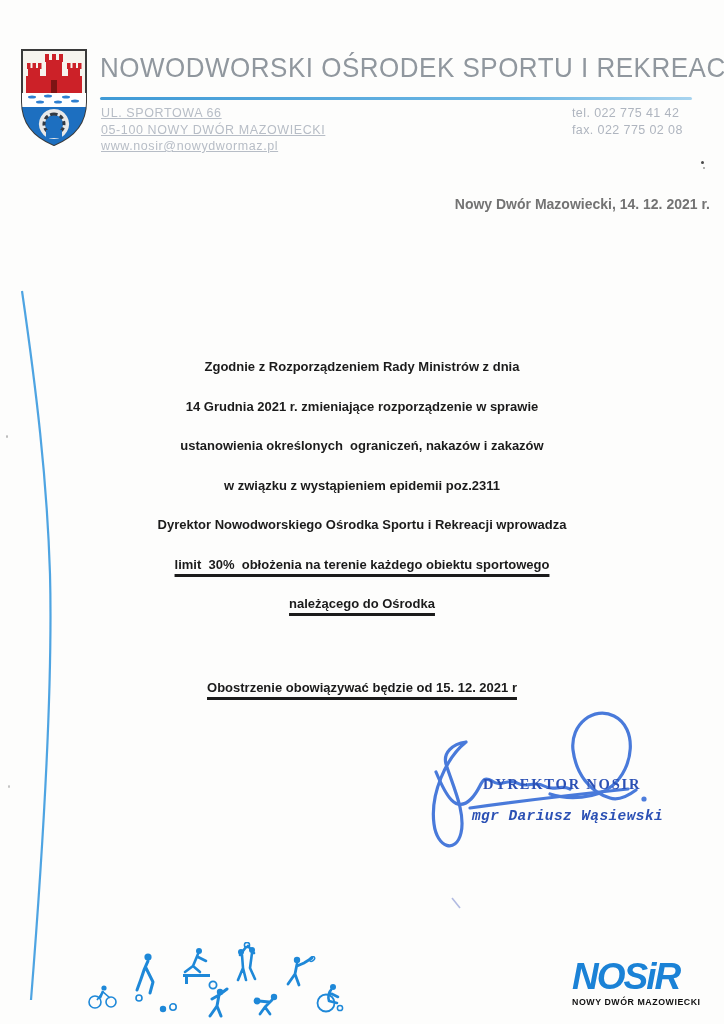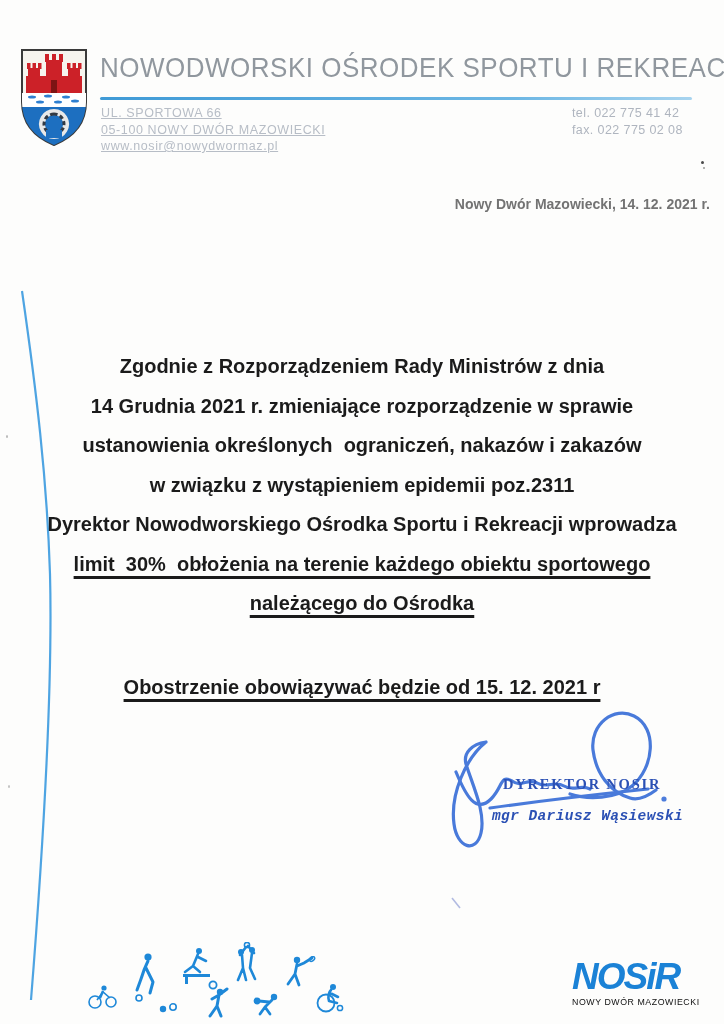--- a/index.html
+++ b/index.html
@@ -32,47 +32,47 @@
   
   .dateline{
     position:absolute;right:14px;top:196px;
     font-size:14px;font-weight:700;color:#737373;
   }
   
   .deco-layer{position:absolute;left:0;top:0;width:724px;height:1024px;pointer-events:none;}
   
   .body-block{
     position:absolute;left:34px;right:34px;top:347px;text-align:center;
-    font-size:20px;font-weight:700;color:#1b1b1b;line-height:39.5px;
+    font-size:13px;font-weight:700;color:#1b1b1b;line-height:39.5px;
   }
   .body-line{white-space:pre-wrap;}
   .u{ text-decoration:underline;text-decoration-thickness:2.5px;text-underline-offset:5px;}
   .restriction{margin-top:44px;}
   
-  .sig-block{position:absolute;left:420px;top:702px;width:290px;height:165px;}
+  .sig-block{position:absolute;left:400px;top:702px;width:290px;height:165px;}
   .sig-svg{position:absolute;left:0;top:0;}
   .stamp-title{
     position:absolute;left:83px;top:74px;
     font-family:"Liberation Serif",serif;font-weight:700;font-size:14.5px;
     color:#2b50b4;letter-spacing:1.8px;white-space:nowrap;
   }
   .stamp-name{
     position:absolute;left:72px;top:106px;
     font-family:Liberation Mono, monospace;font-weight:700;font-style:italic;
     font-size:14.5px;color:#2b50b4;letter-spacing:.4px;white-space:nowrap;
   }
   
   .sport-icon{position:absolute;}
   .nosir-logo{position:absolute;left:572px;top:958px;width:140px;}
   .nosir-text{
     font-weight:900;font-style:italic;font-size:37px;color:#1b82d6;
     letter-spacing:-2px;line-height:38px;font-family:"Liberation Sans",sans-serif;
   }
   .nosir-sub{
-    font-weight:400;font-size:8.8px;color:#101010;letter-spacing:.55px;
+    font-weight:700;font-size:8.8px;color:#101010;letter-spacing:.55px;
     margin-top:1px;white-space:nowrap;
   }
   
   .artifact-dot{position:absolute;border-radius:50%;}
 </style>
 </head>
 <body>
 
 <div class="page">
 

